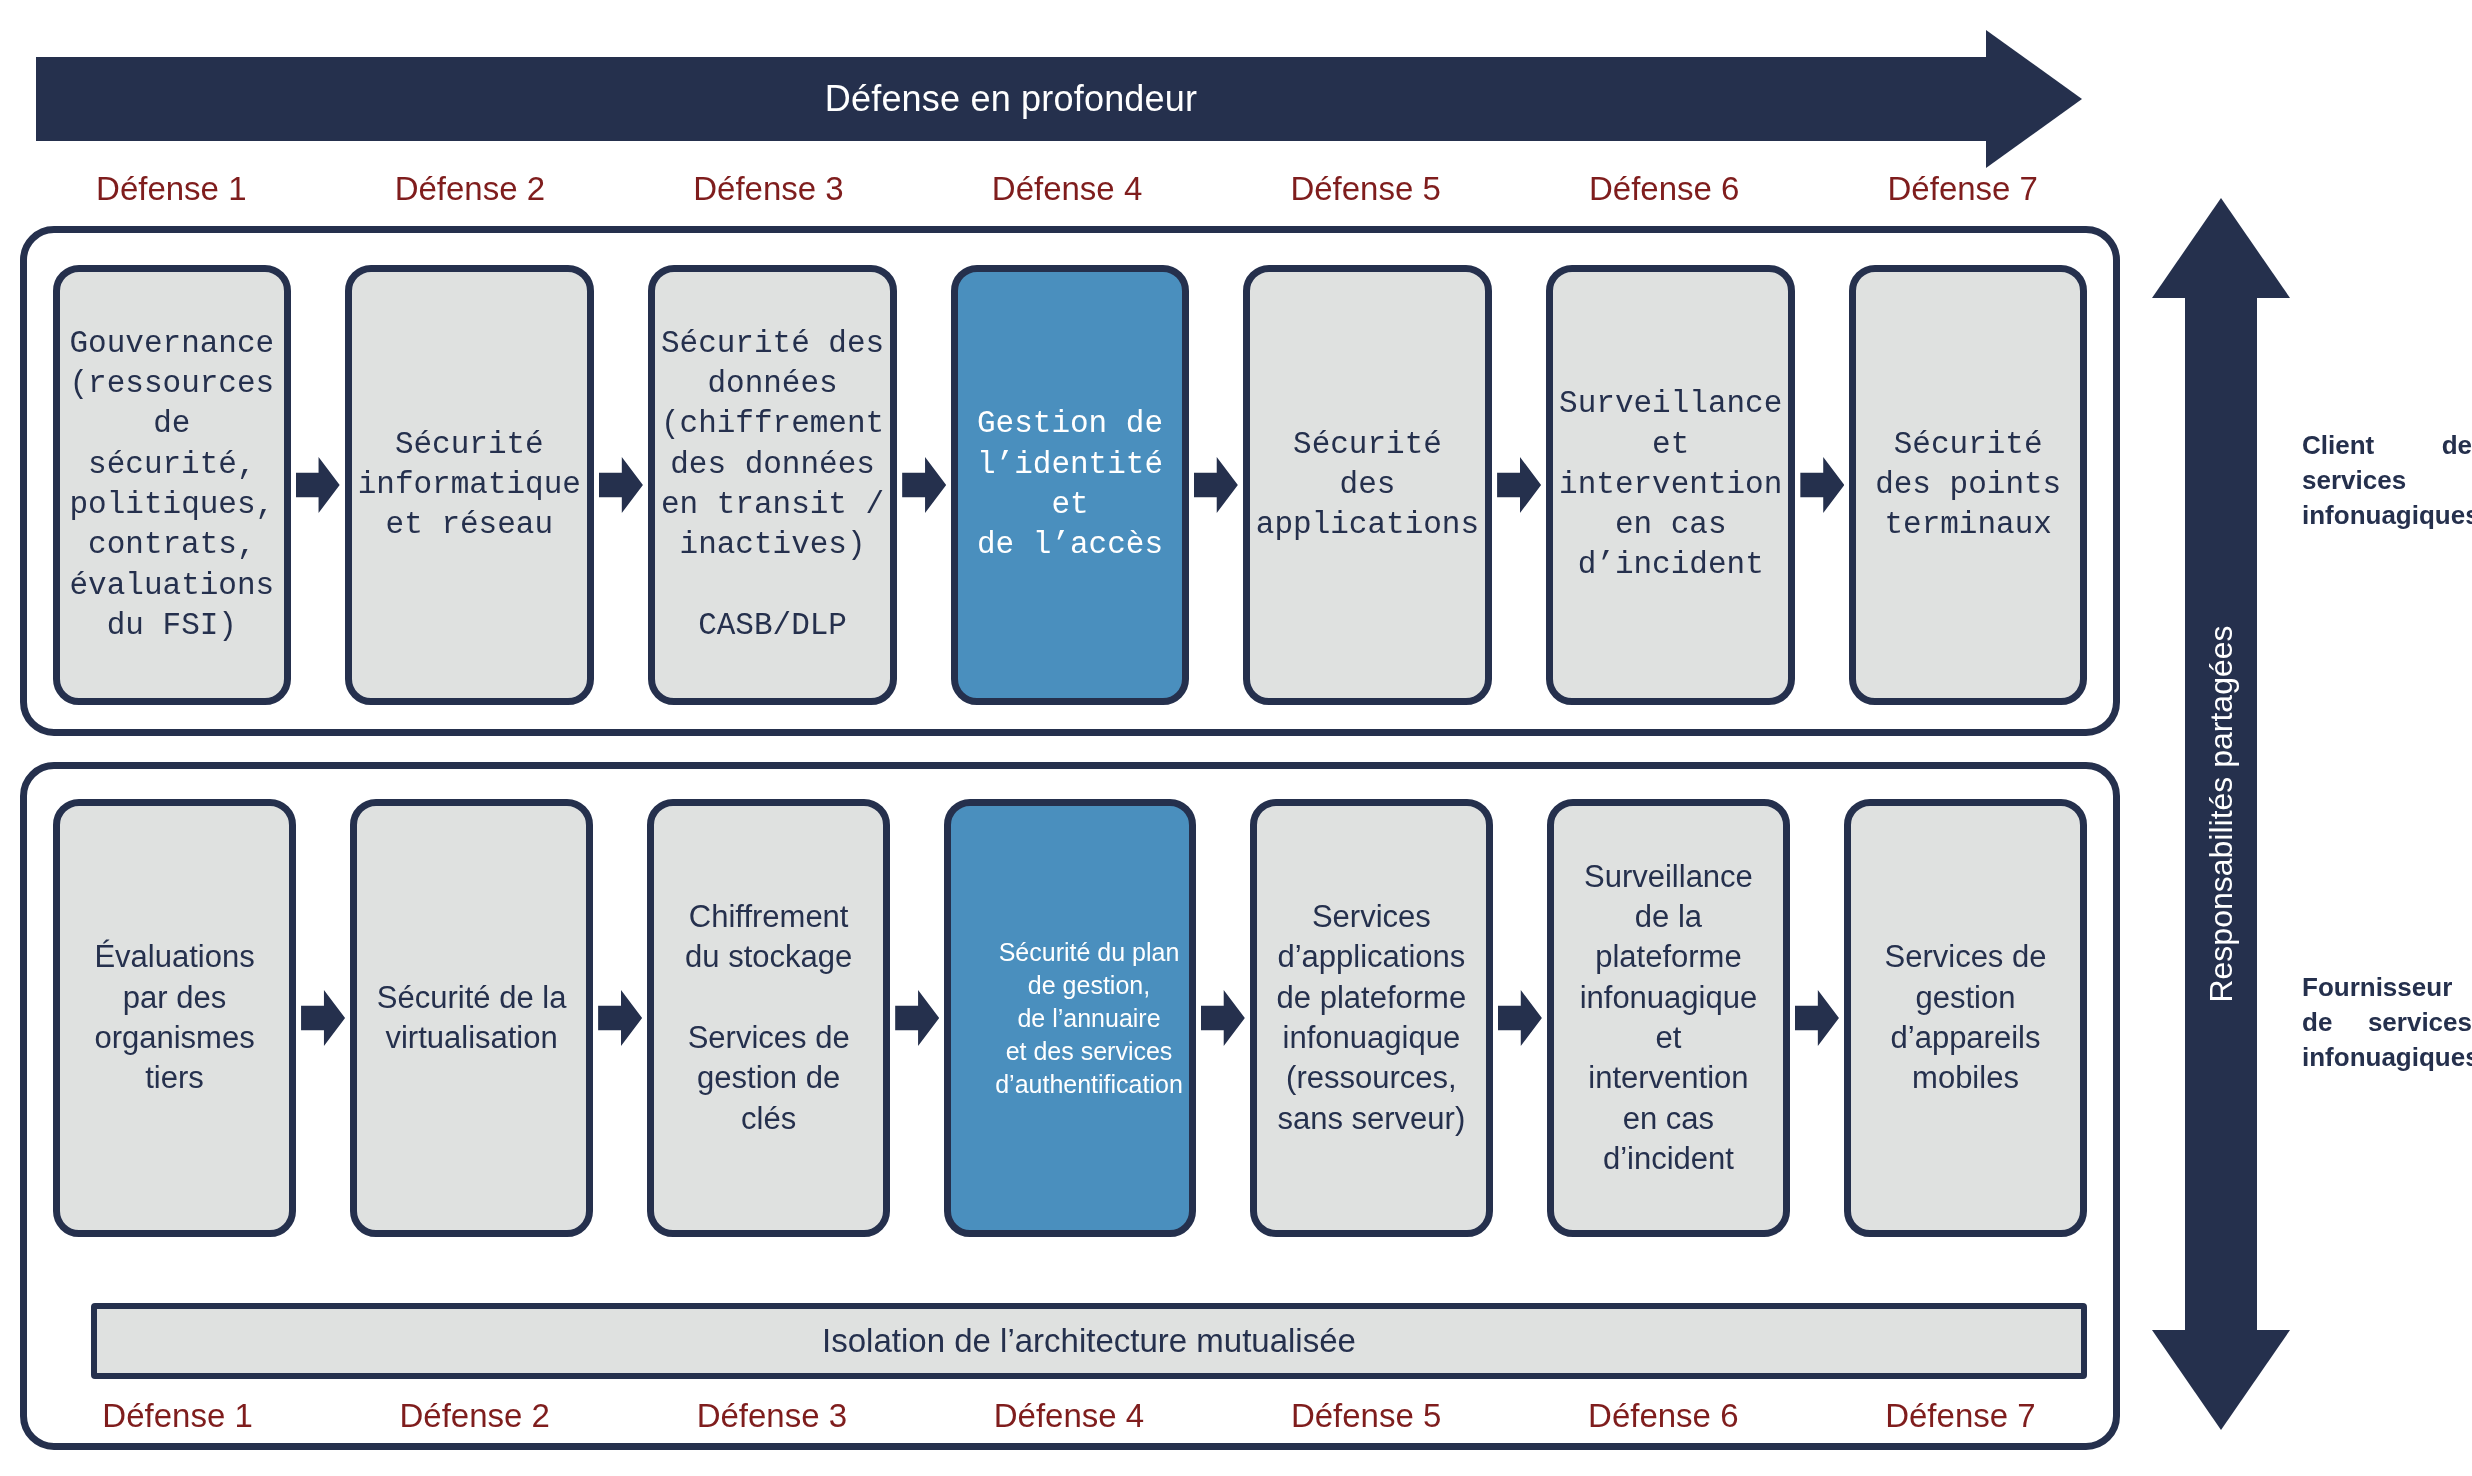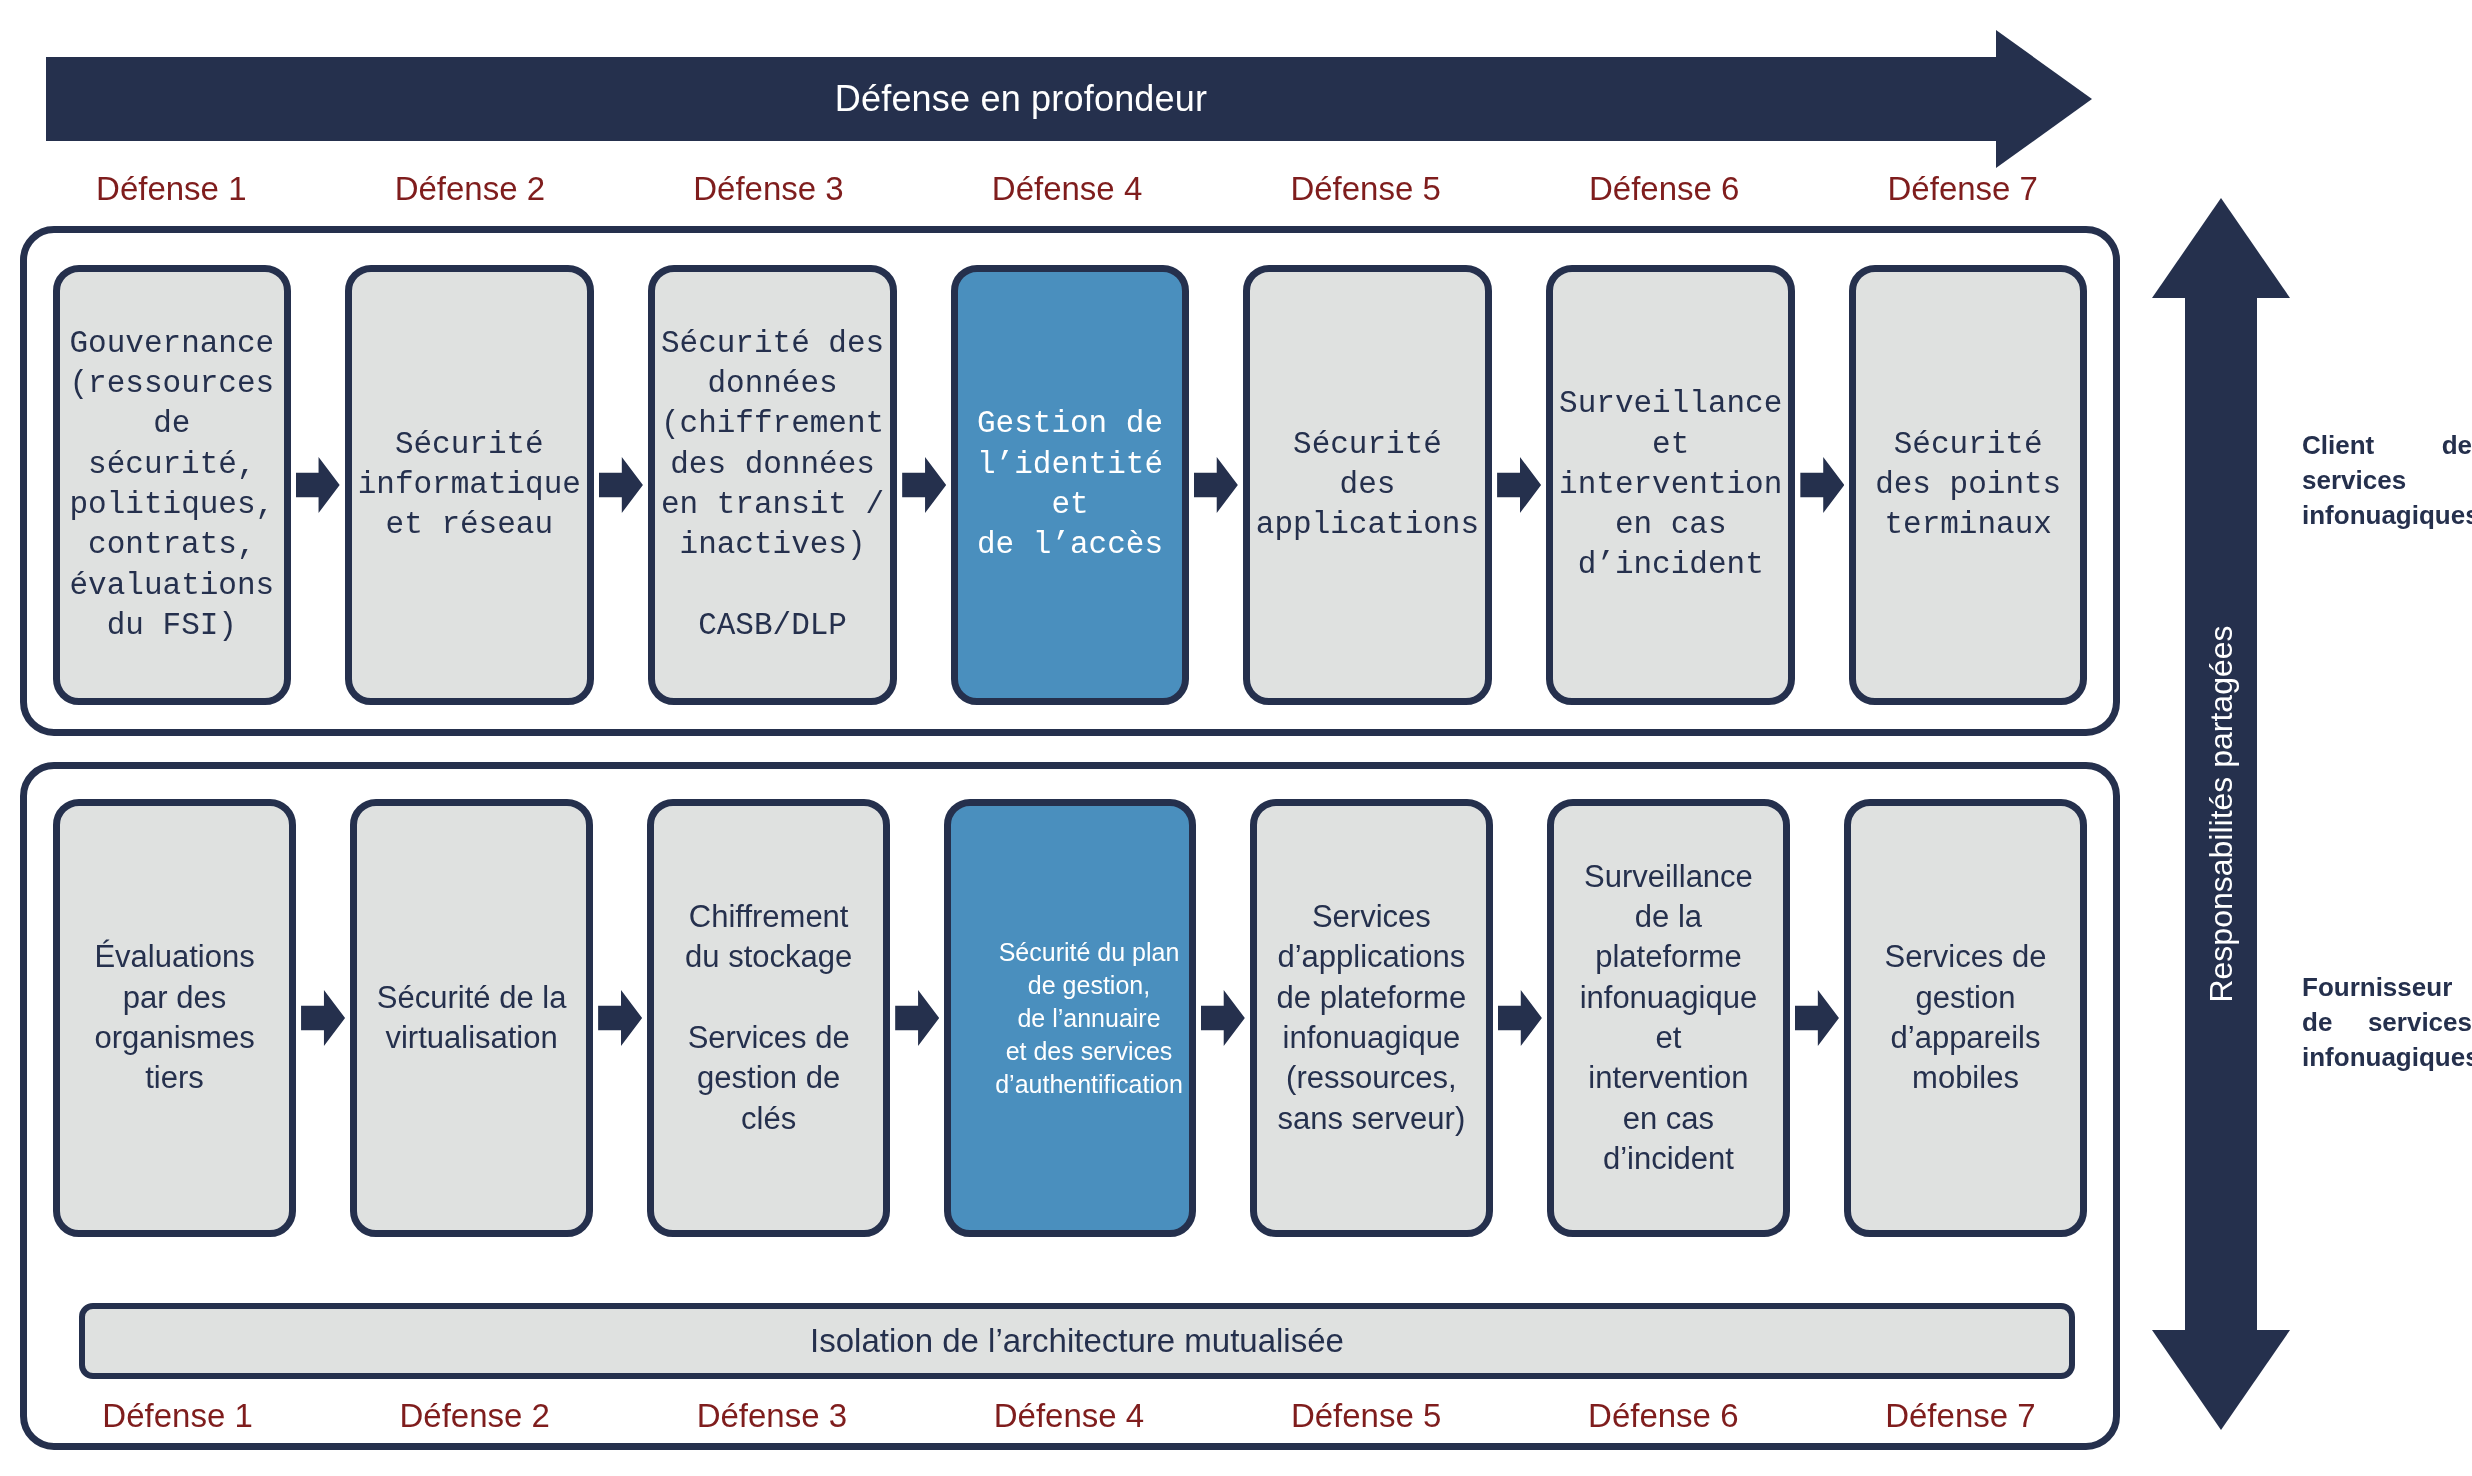--- a/index.html
+++ b/index.html
@@ -6,21 +6,21 @@
   html, body {
     width: 2472px; height: 1476px;
     background: #ffffff;
     font-family: "Liberation Sans", sans-serif;
     overflow: hidden;
   }
   #stage { position: relative; width: 2472px; height: 1476px; }
 
   
   .banner-wrap {
-    position: absolute; left: 46px; top: 30px;
+    position: absolute; left: 36px; top: 30px;
     width: 2046px; height: 138px;
   }
   .banner-body {
     position: absolute; left: 0; top: 27px;
     width: 1950px; height: 84px;
     background: #25304D;
   }
   .banner-head {
     position: absolute; left: 1950px; top: 0;
     width: 96px; height: 138px;
@@ -97,25 +97,25 @@
   }
   .chev {
     width: 44px; height: 56px;
     background: #25304D;
     clip-path: polygon(0% 28%, 52% 28%, 52% 0%, 100% 50%, 52% 100%, 52% 72%, 0% 72%);
   }
 
   
   .isolation-bar {
     position: absolute;
-    left: 52px; top: 534px;
+    left: 64px; top: 534px;
     width: 1996px; height: 76px;
     background: #DFE1E0;
     border: 6px solid #25304D;
-    border-radius: 14px;
+    border-radius: 4px;
     display: flex; align-items: center; justify-content: center;
     color: #25304D; font-size: 33px;
   }
 
   
   .vbar-wrap {
     position: absolute; left: 2152px; top: 198px;
     width: 138px; height: 1232px;
   }
   .vbar-shaft {

